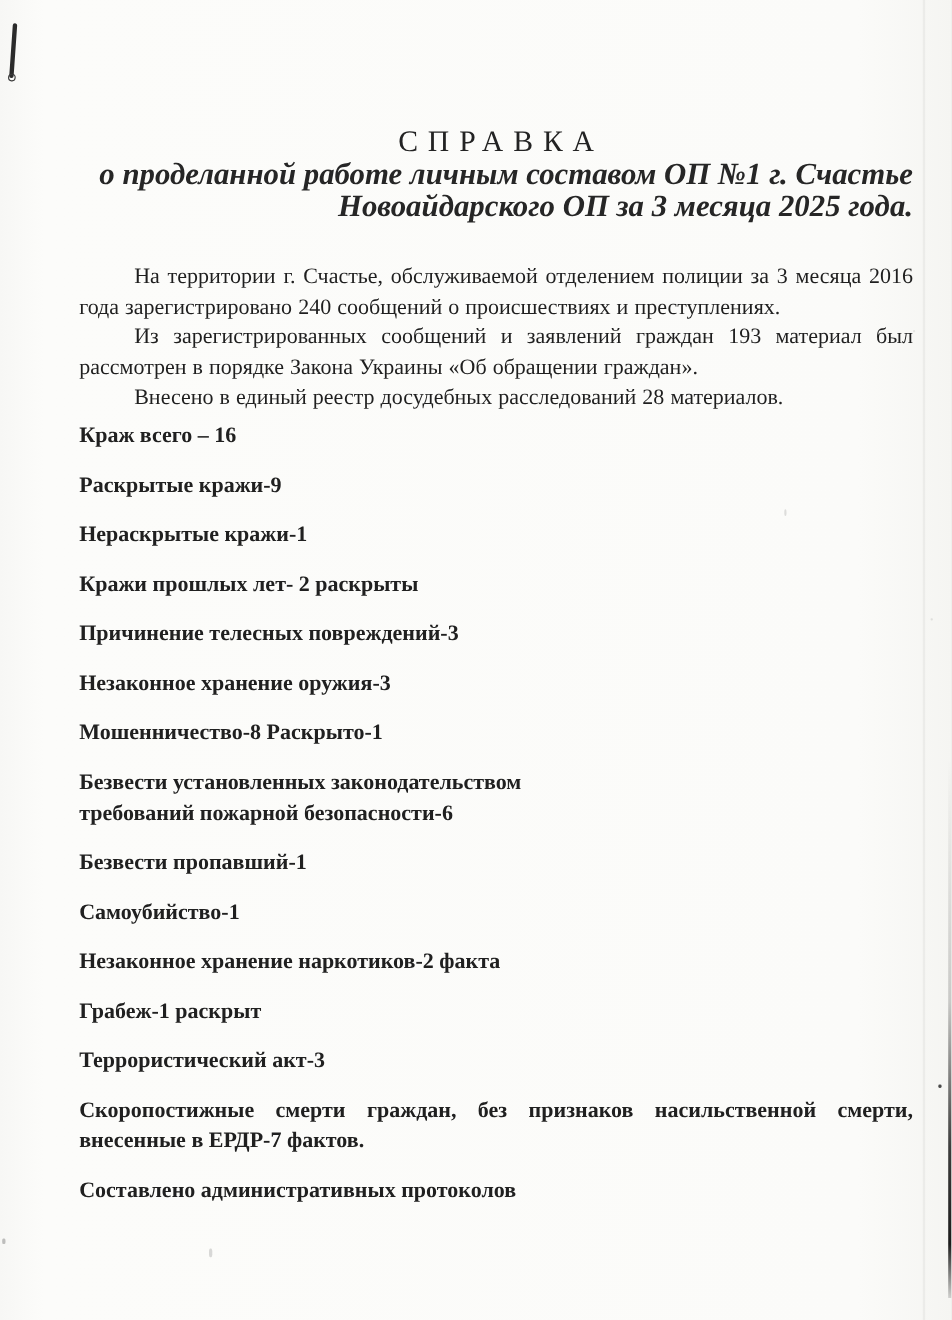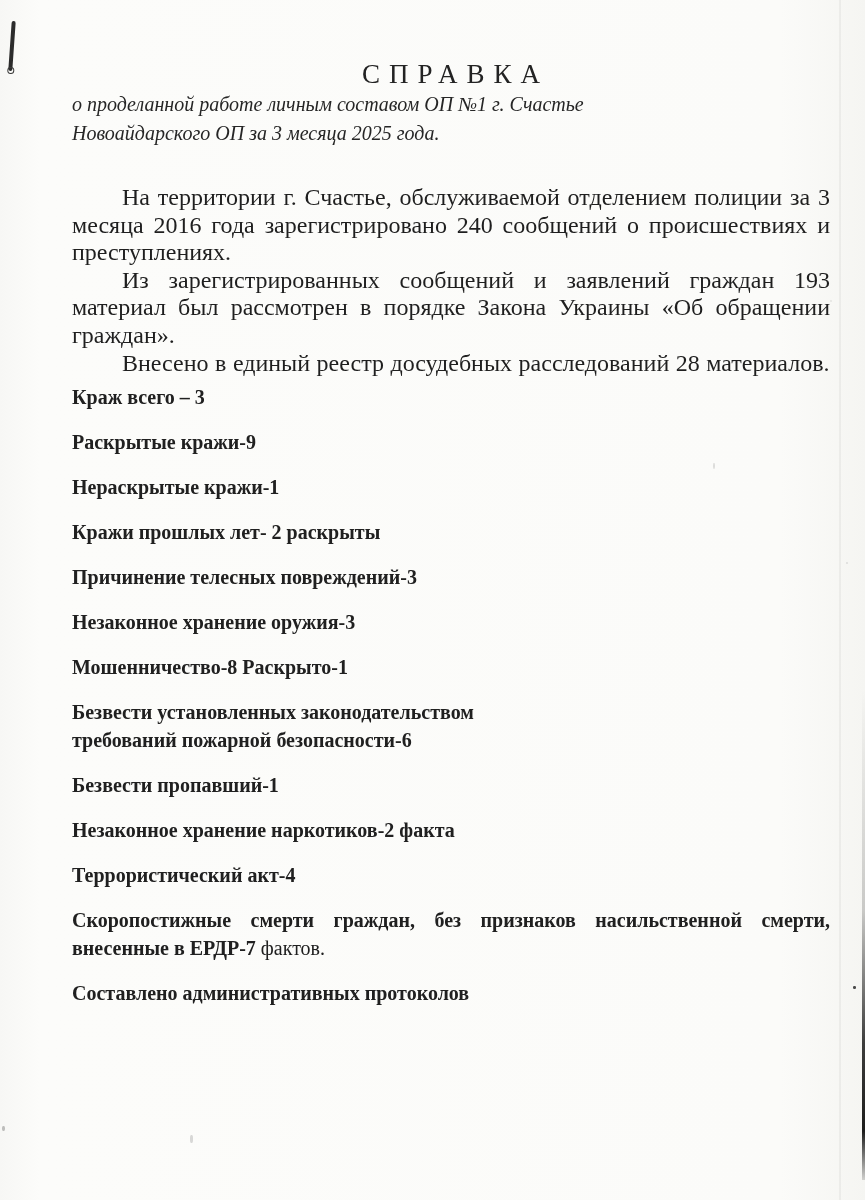--- a/index.html
+++ b/index.html
@@ -10,58 +10,58 @@
   }
   .page {
     position:relative;
     width:865px; height:1200px;
     overflow:hidden;
     background:linear-gradient(90deg, #f7f7f5 0px, #fcfcfa 40px, #fbfbf9 780px, #f5f5f2 865px);
     color:#1f1f1f;
   }
   .content {
     position:absolute; left:72px; top:0; width:758px;
-    padding-top:58px;
+    padding-top:112px;
   }
   .doc-title {
     margin:0;
     text-align:center;
     font-size:27px;
     line-height:32px;
     font-weight:normal;
     letter-spacing:9px;
     text-indent:9px;
     color:#232323;
   }
   .doc-subtitle {
-    text-align:left;
+    text-align:right;
     font-style:italic;
-    font-weight:normal;
-    font-size:20px;
+    font-weight:bold;
+    font-size:28px;
     line-height:29px;
     color:#262626;
   }
   .intro {
     margin-top:36px;
-    font-size:24px;
+    font-size:20px;
     line-height:27.6px;
     text-align:justify;
     word-spacing:0.5px;
   }
   .intro p { margin:0; text-indent:50px; }
   .items { margin-top:6px; }
   .item {
     font-weight:bold;
     font-size:20px;
     line-height:28px;
     margin:0 0 17px 0;
     color:#202020;
   }
   .item.justify { text-align:justify; }
-  .item .regular { font-weight:normal; }
+  .item .regular { font-weight:bold; }
 
   
   .pen-stroke {
     position:absolute; left:10px; top:21px;
     width:3.5px; height:50px;
     background:#2b2b2b;
     border-radius:2px;
     transform:rotate(4deg);
   }
   .pen-stroke::after {
@@ -119,32 +119,34 @@
       <div>Новоайдарского ОП  за 3 месяца 2025 года.</div>
     </div>
 
     <div class="intro">
       <p>На территории г. Счастье, обслуживаемой отделением полиции за 3 месяца 2016 года зарегистрировано 240 сообщений о происшествиях и преступлениях.</p>
       <p>Из зарегистрированных сообщений и заявлений граждан  193 материал был рассмотрен в порядке Закона Украины «Об обращении граждан».</p>
       <p>Внесено в единый реестр досудебных расследований 28 материалов.</p>
     </div>
 
     <div class="items">
-      <div class="item">Краж всего – 3</div>
+      <div class="item">Краж всего – 16</div>
       <div class="item">Раскрытые кражи-9</div>
       <div class="item">Нераскрытые кражи-1</div>
       <div class="item">Кражи прошлых лет- 2 раскрыты</div>
       <div class="item">Причинение телесных повреждений-3</div>
       <div class="item">Незаконное хранение оружия-3</div>
       <div class="item">Мошенничество-8 Раскрыто-1</div>
       <div class="item">
         <div>Безвести установленных законодательством</div>
         <div>требований пожарной безопасности-6</div>
       </div>
       <div class="item">Безвести пропавший-1</div>
+      <div class="item">Самоубийство-1</div>
       <div class="item">Незаконное хранение наркотиков-2 факта</div>
-      <div class="item">Террористический акт-4</div>
+      <div class="item">Грабеж-1 раскрыт</div>
+      <div class="item">Террористический акт-3</div>
       <div class="item justify"><span>Скоропостижные смерти граждан, без признаков насильственной смерти, внесенные в ЕРДР-7</span> <span class="regular">фактов.</span></div>
       <div class="item">Составлено административных протоколов</div>
     </div>
 
   </div>
 </div>
 
 </body></html>

